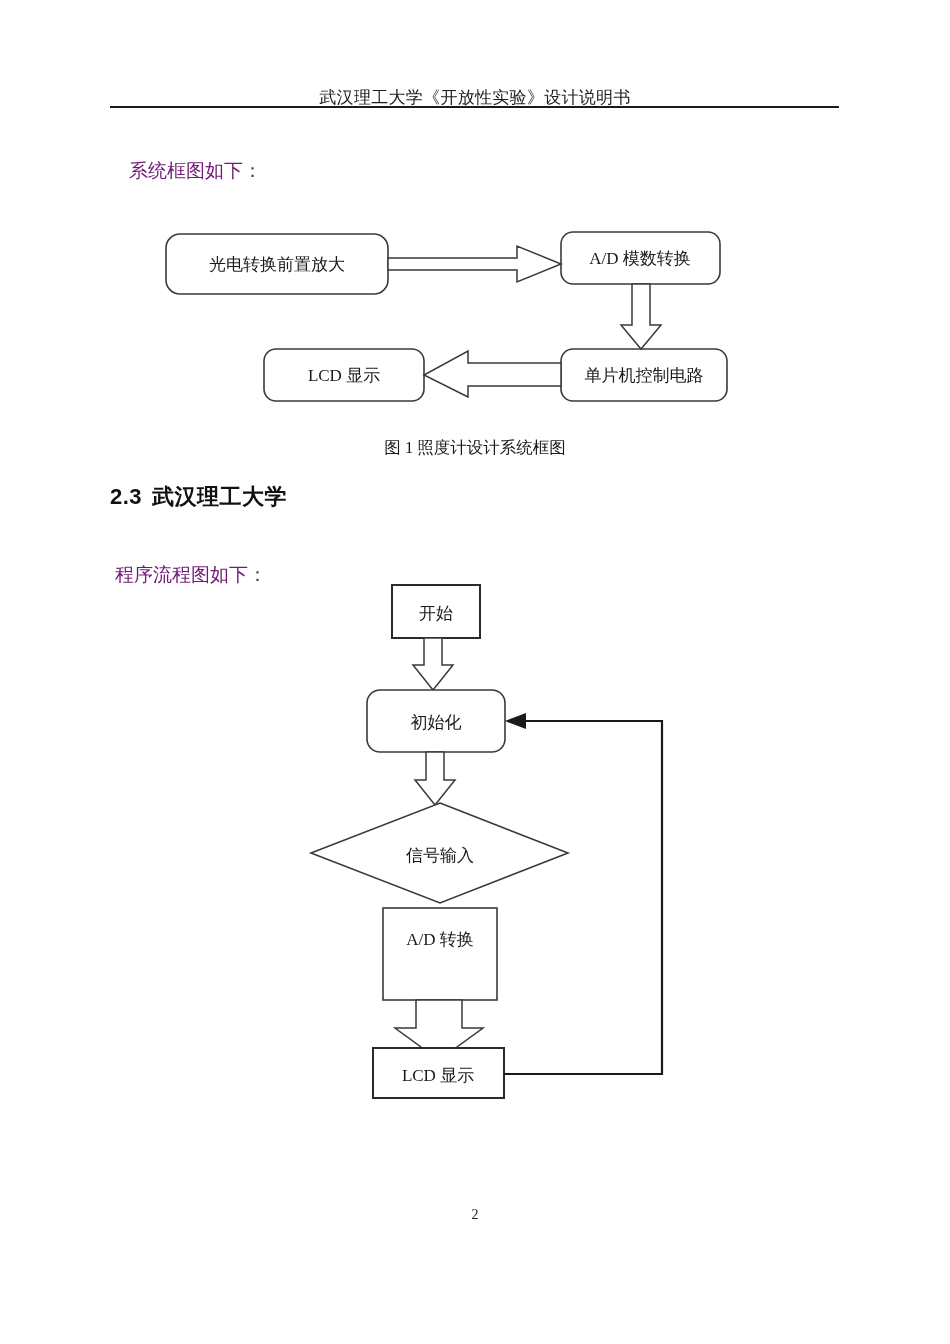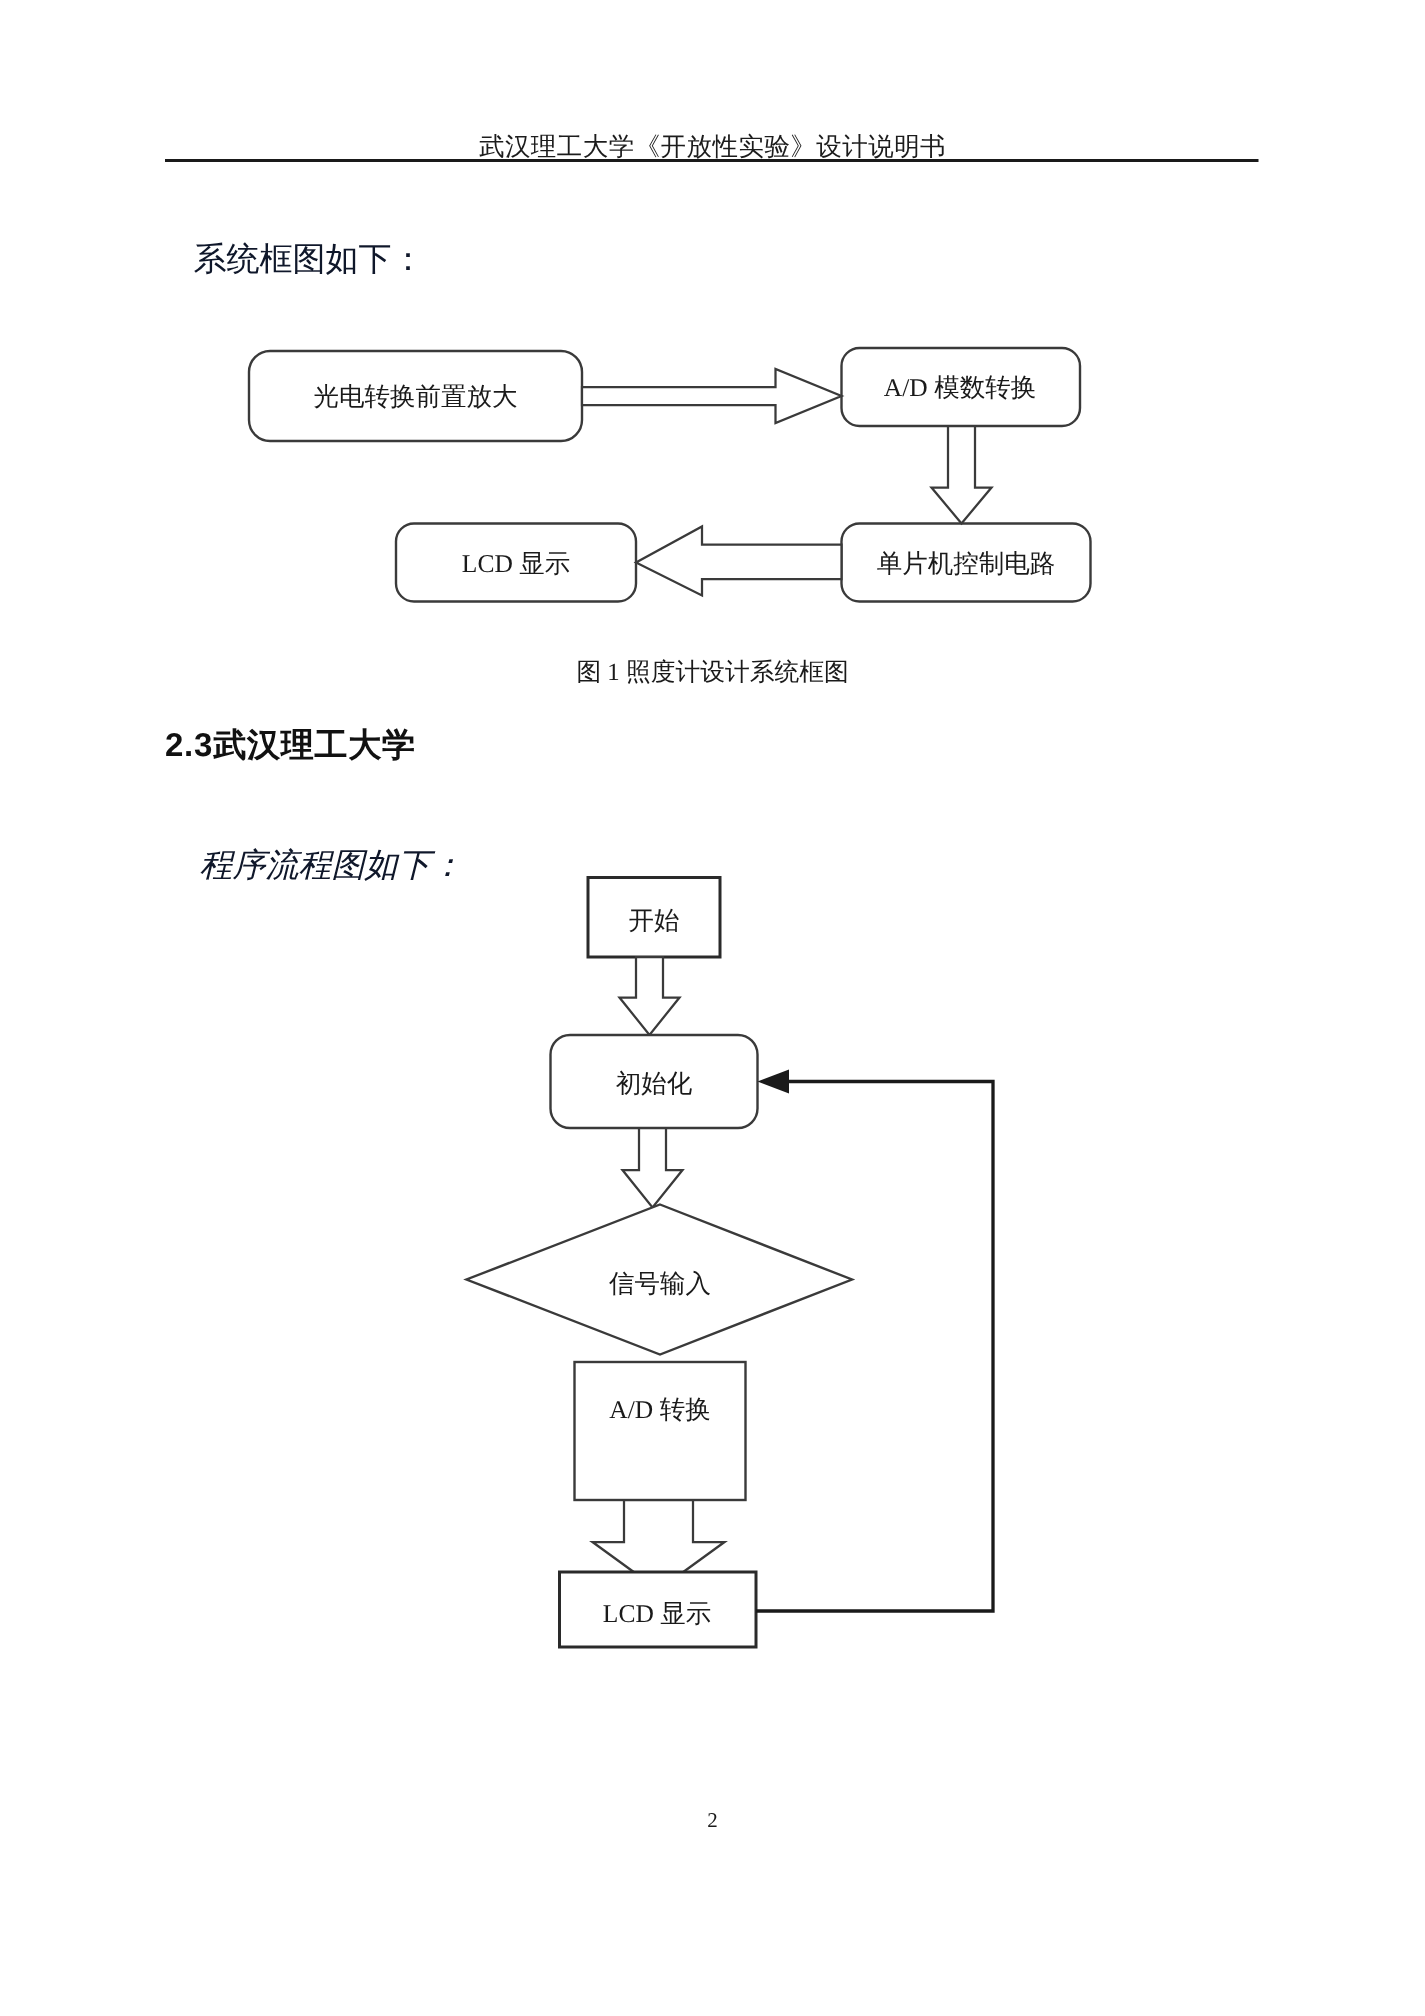--- a/index.html
+++ b/index.html
@@ -35,48 +35,48 @@
     position: absolute;
     left: 110px;
     top: 106px;
     width: 729px;
     height: 0;
     border-top: 2px solid #1a1a1a;
   }
   
   .para {
     position: absolute;
-    font-size: 22px;
+    font-size: 19px;
     line-height: 1.4;
-    color: #0f172a;
+    color: #701a75;
     white-space: nowrap;
   }
   .p-sys { left: 129px; top: 158px; }
-  .p-flow { left: 133px; top: 562px; font-style: italic; }
+  .p-flow { left: 115px; top: 562px; }
   .caption {
     position: absolute;
     width: 950px;
     left: 0;
     text-align: center;
     font-size: 16.5px;
     color: #1a1a1a;
   }
   .cap1 { top: 437px; }
   .cap2 { top: 1134px; }
   .heading {
     position: absolute;
     left: 110px;
     top: 482px;
     font-family: "Liberation Sans", "DejaVu Sans", sans-serif;
     font-weight: bold;
     font-size: 22px;
     letter-spacing: 0.5px;
     color: #111111;
   }
-  .heading .num { }
+  .heading .num { margin-right: 10px; }
   .page-number {
     position: absolute;
     width: 950px;
     left: 0;
     top: 1207px;
     text-align: center;
     font-size: 14px;
     color: #1a1a1a;
   }
   

